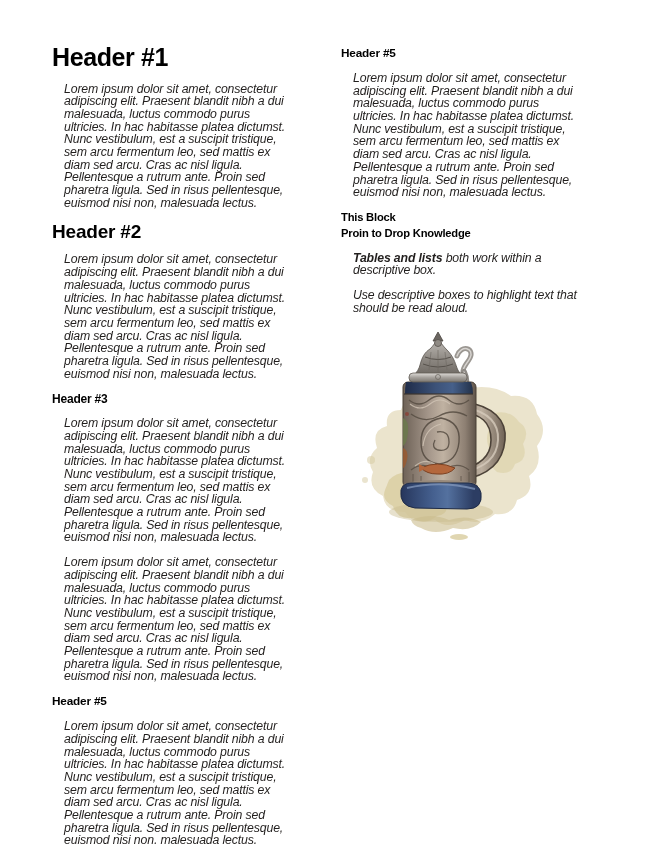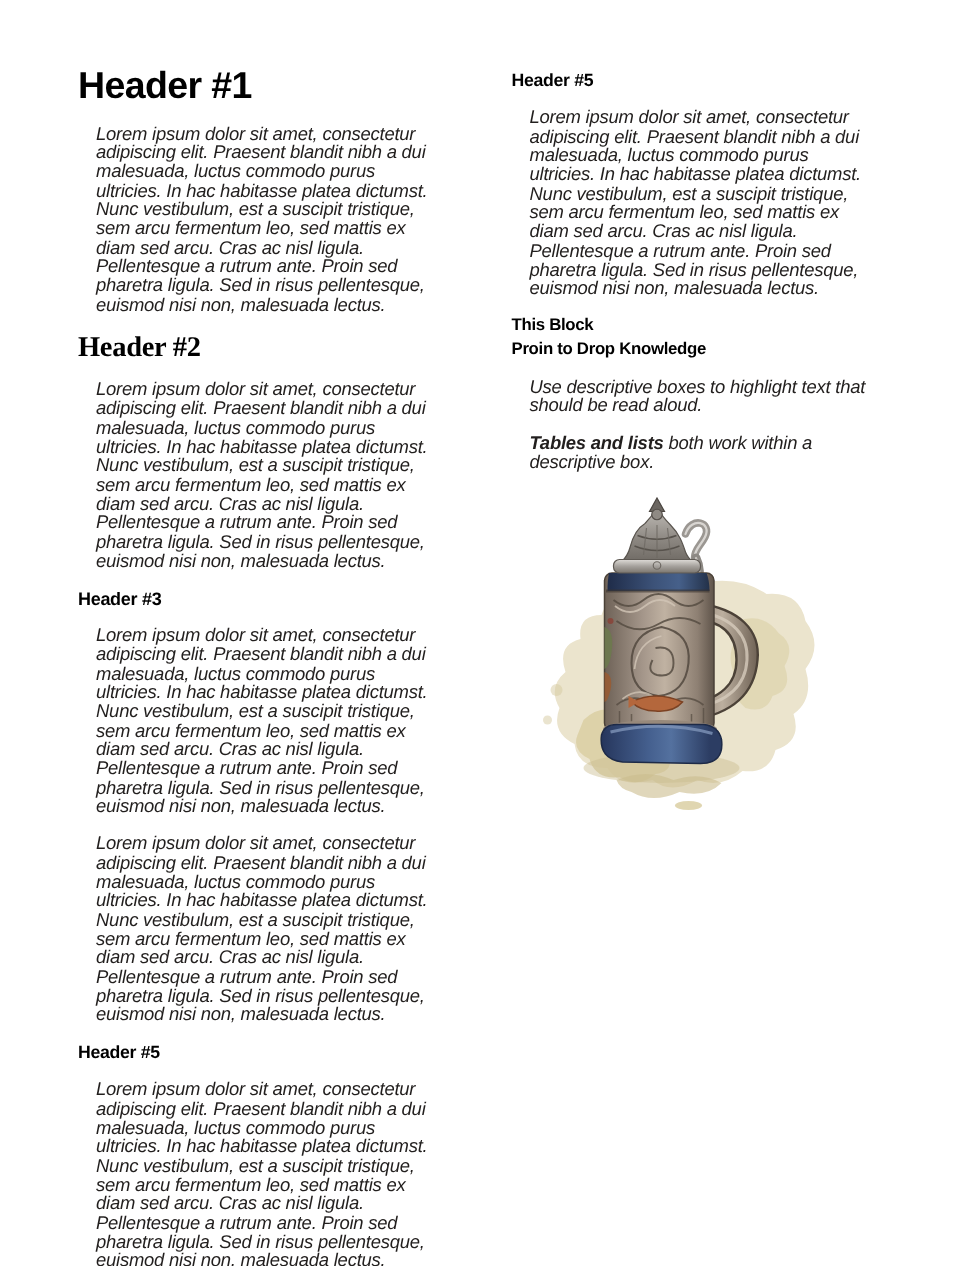--- a/index.html
+++ b/index.html
@@ -3,21 +3,21 @@
 <meta charset="utf-8">
 <style>
   html,body{margin:0;padding:0;background:#ffffff;}
   body{width:652px;height:844px;overflow:hidden;font-family:"Liberation Sans",sans-serif;color:#221f1e;}
   .page{display:flex;padding:45px 0 0 52px;gap:36px;align-items:flex-start;}
   .col{flex:none;}
   .col-left{width:253px;}
   .col-right{width:262px;}
   h1,h2,h3,h4,h5,h6{color:#000;font-weight:700;letter-spacing:-0.2px;}
   h1{font-size:25px;line-height:1.02;margin:0 0 6px 0;letter-spacing:-0.4px;}
-  h2{font-size:19px;line-height:1.05;margin:8px 0 3px 0;font-family:Liberation Serif, serif;}
+  h2{font-size:19px;line-height:1.05;margin:8px 0 3px 0;}
   h3{font-size:12px;line-height:1.05;margin:6px 0 2px 0;}
   h4{font-size:12.8px;line-height:1.05;margin:6px 0 2px 0;}
   h5{font-size:11.8px;line-height:1.1;margin:6px 0 1px 0;}
   h6{font-size:11.2px;line-height:1.1;margin:4px 0 1px 0;}
   .col-right h5.first{margin-top:2px;}
   p{font-size:12.3px;line-height:12.7px;margin:12px;white-space:pre-line;letter-spacing:-0.15px;font-style:italic;}
   p .b{font-weight:700;}
   figure.stein{margin:16px 0 0 0;padding:0;}
   svg{display:block;}
 </style>
@@ -90,24 +90,24 @@
 malesuada, luctus commodo purus
 ultricies. In hac habitasse platea dictumst.
 Nunc vestibulum, est a suscipit tristique,
 sem arcu fermentum leo, sed mattis ex
 diam sed arcu. Cras ac nisl ligula.
 Pellentesque a rutrum ante. Proin sed
 pharetra ligula. Sed in risus pellentesque,
 euismod nisi non, malesuada lectus.</p>
     <h6>This Block</h6>
     <h6>Proin to Drop Knowledge</h6>
+    <p><span class="b">Tables and lists</span><span> both work within a
+descriptive box.</span></p>
     <p>Use descriptive boxes to highlight text that
 should be read aloud.</p>
-    <p><span class="b">Tables and lists</span><span> both work within a
-descriptive box.</span></p>
 
     <figure class="stein">
       <svg width="262" height="215" viewBox="0 0 262 215" xmlns="http://www.w3.org/2000/svg">
         <defs>
           <linearGradient id="bodyGrad" x1="0" y1="0" x2="1" y2="0">
             <stop offset="0" stop-color="#6e6257"></stop>
             <stop offset="0.35" stop-color="#a4968a"></stop>
             <stop offset="0.55" stop-color="#c0b2a2"></stop>
             <stop offset="0.85" stop-color="#8e8073"></stop>
             <stop offset="1" stop-color="#5f544a"></stop>

